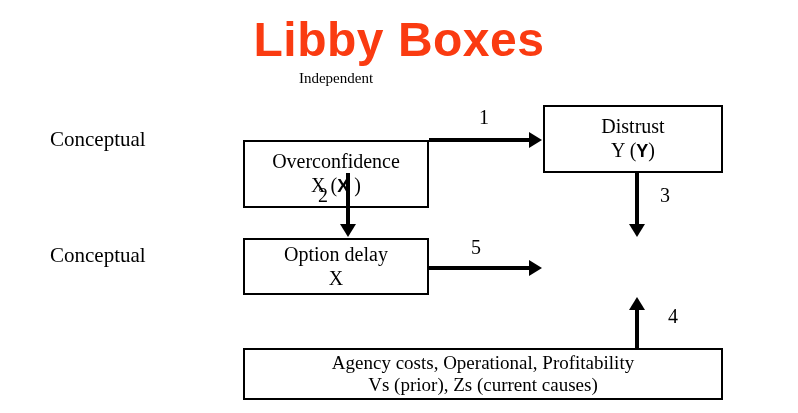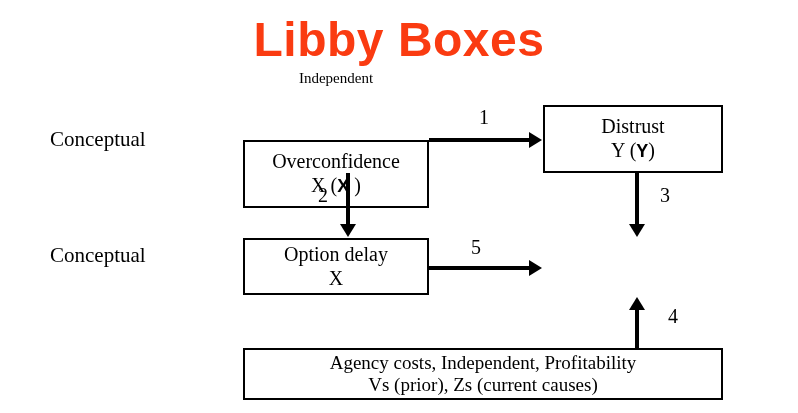--- a/index.html
+++ b/index.html
@@ -168,21 +168,21 @@
     <span class="l2"><span>Y (</span><span class="bold-sans">Y</span><span>)</span></span>
   </div>
 
   <div class="box" id="box-option-delay">
     <span>Option delay</span>
     <span class="l2">X</span>
   </div>
 
 
   <div class="box" id="box-control">
-    <span>Agency costs, Independent, Profitability</span>
+    <span>Agency costs, Operational, Profitability</span>
     <span class="l2">Vs (prior), Zs (current causes)</span>
   </div>
 
   <div class="h-line" id="a1-line"></div>
   <div class="arrow-head-right" id="a1-head"></div>
   <div class="arrow-num" id="a1-num">1</div>
 
   <div class="v-line" id="a2-line"></div>
   <div class="arrow-head-down" id="a2-head"></div>
   <div class="arrow-num" id="a2-num">2</div>

